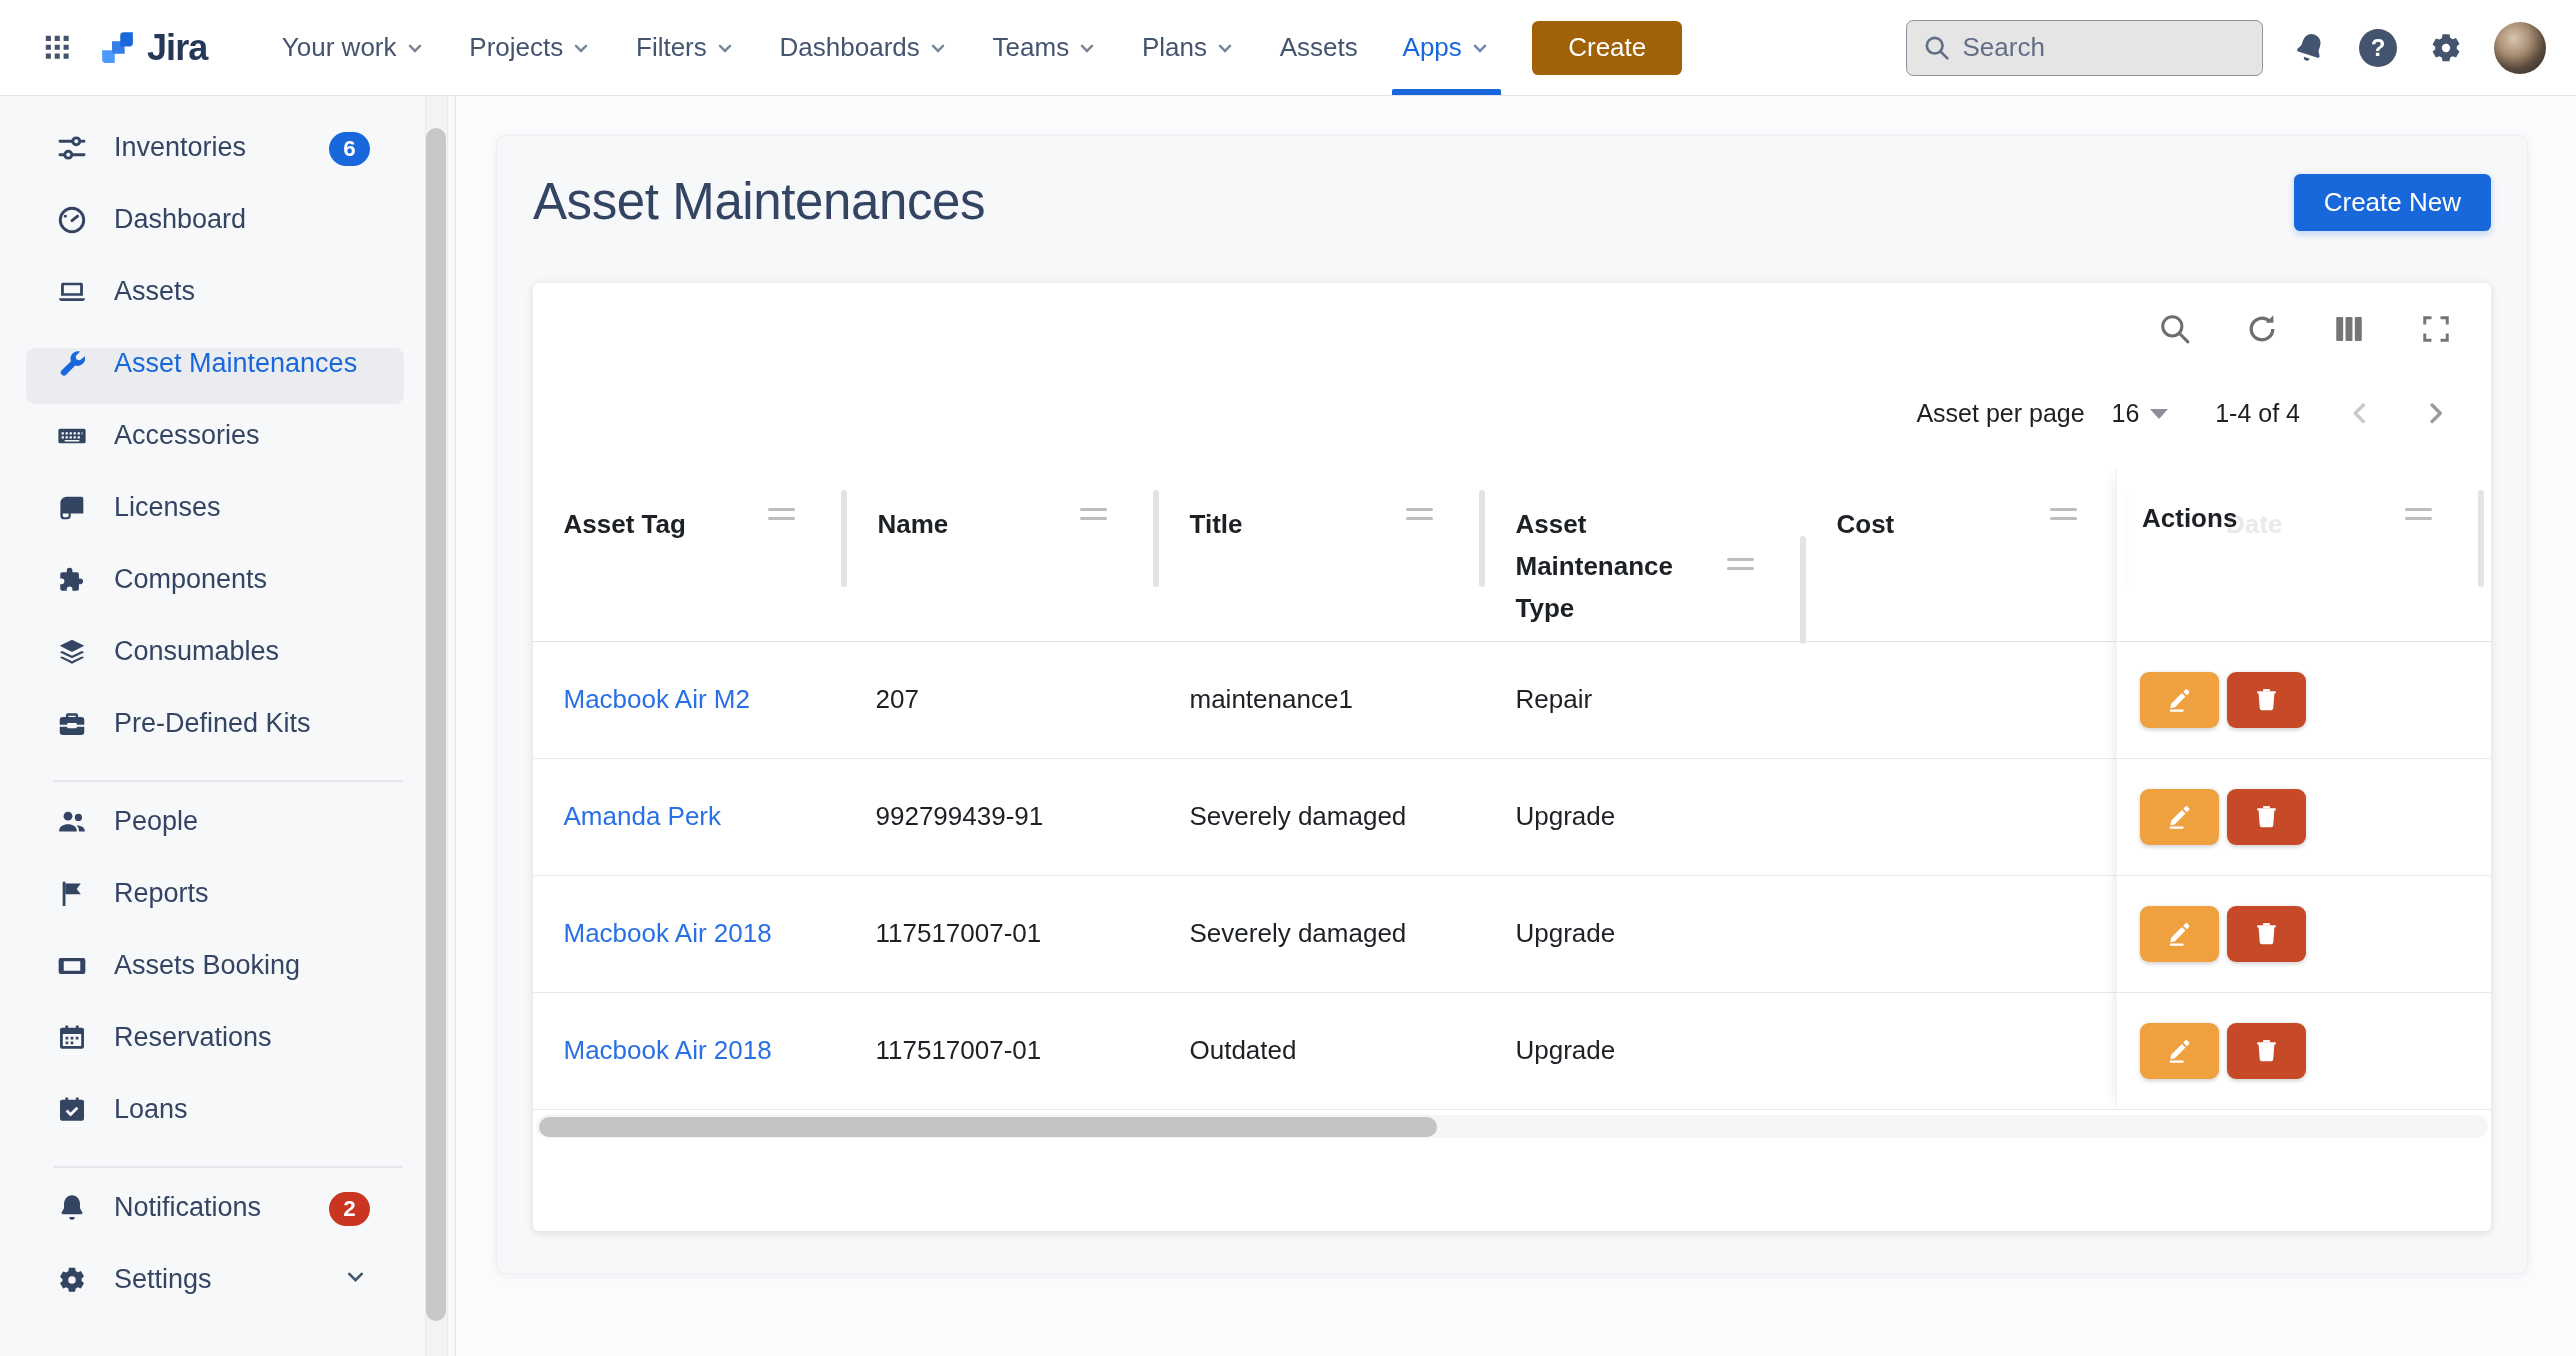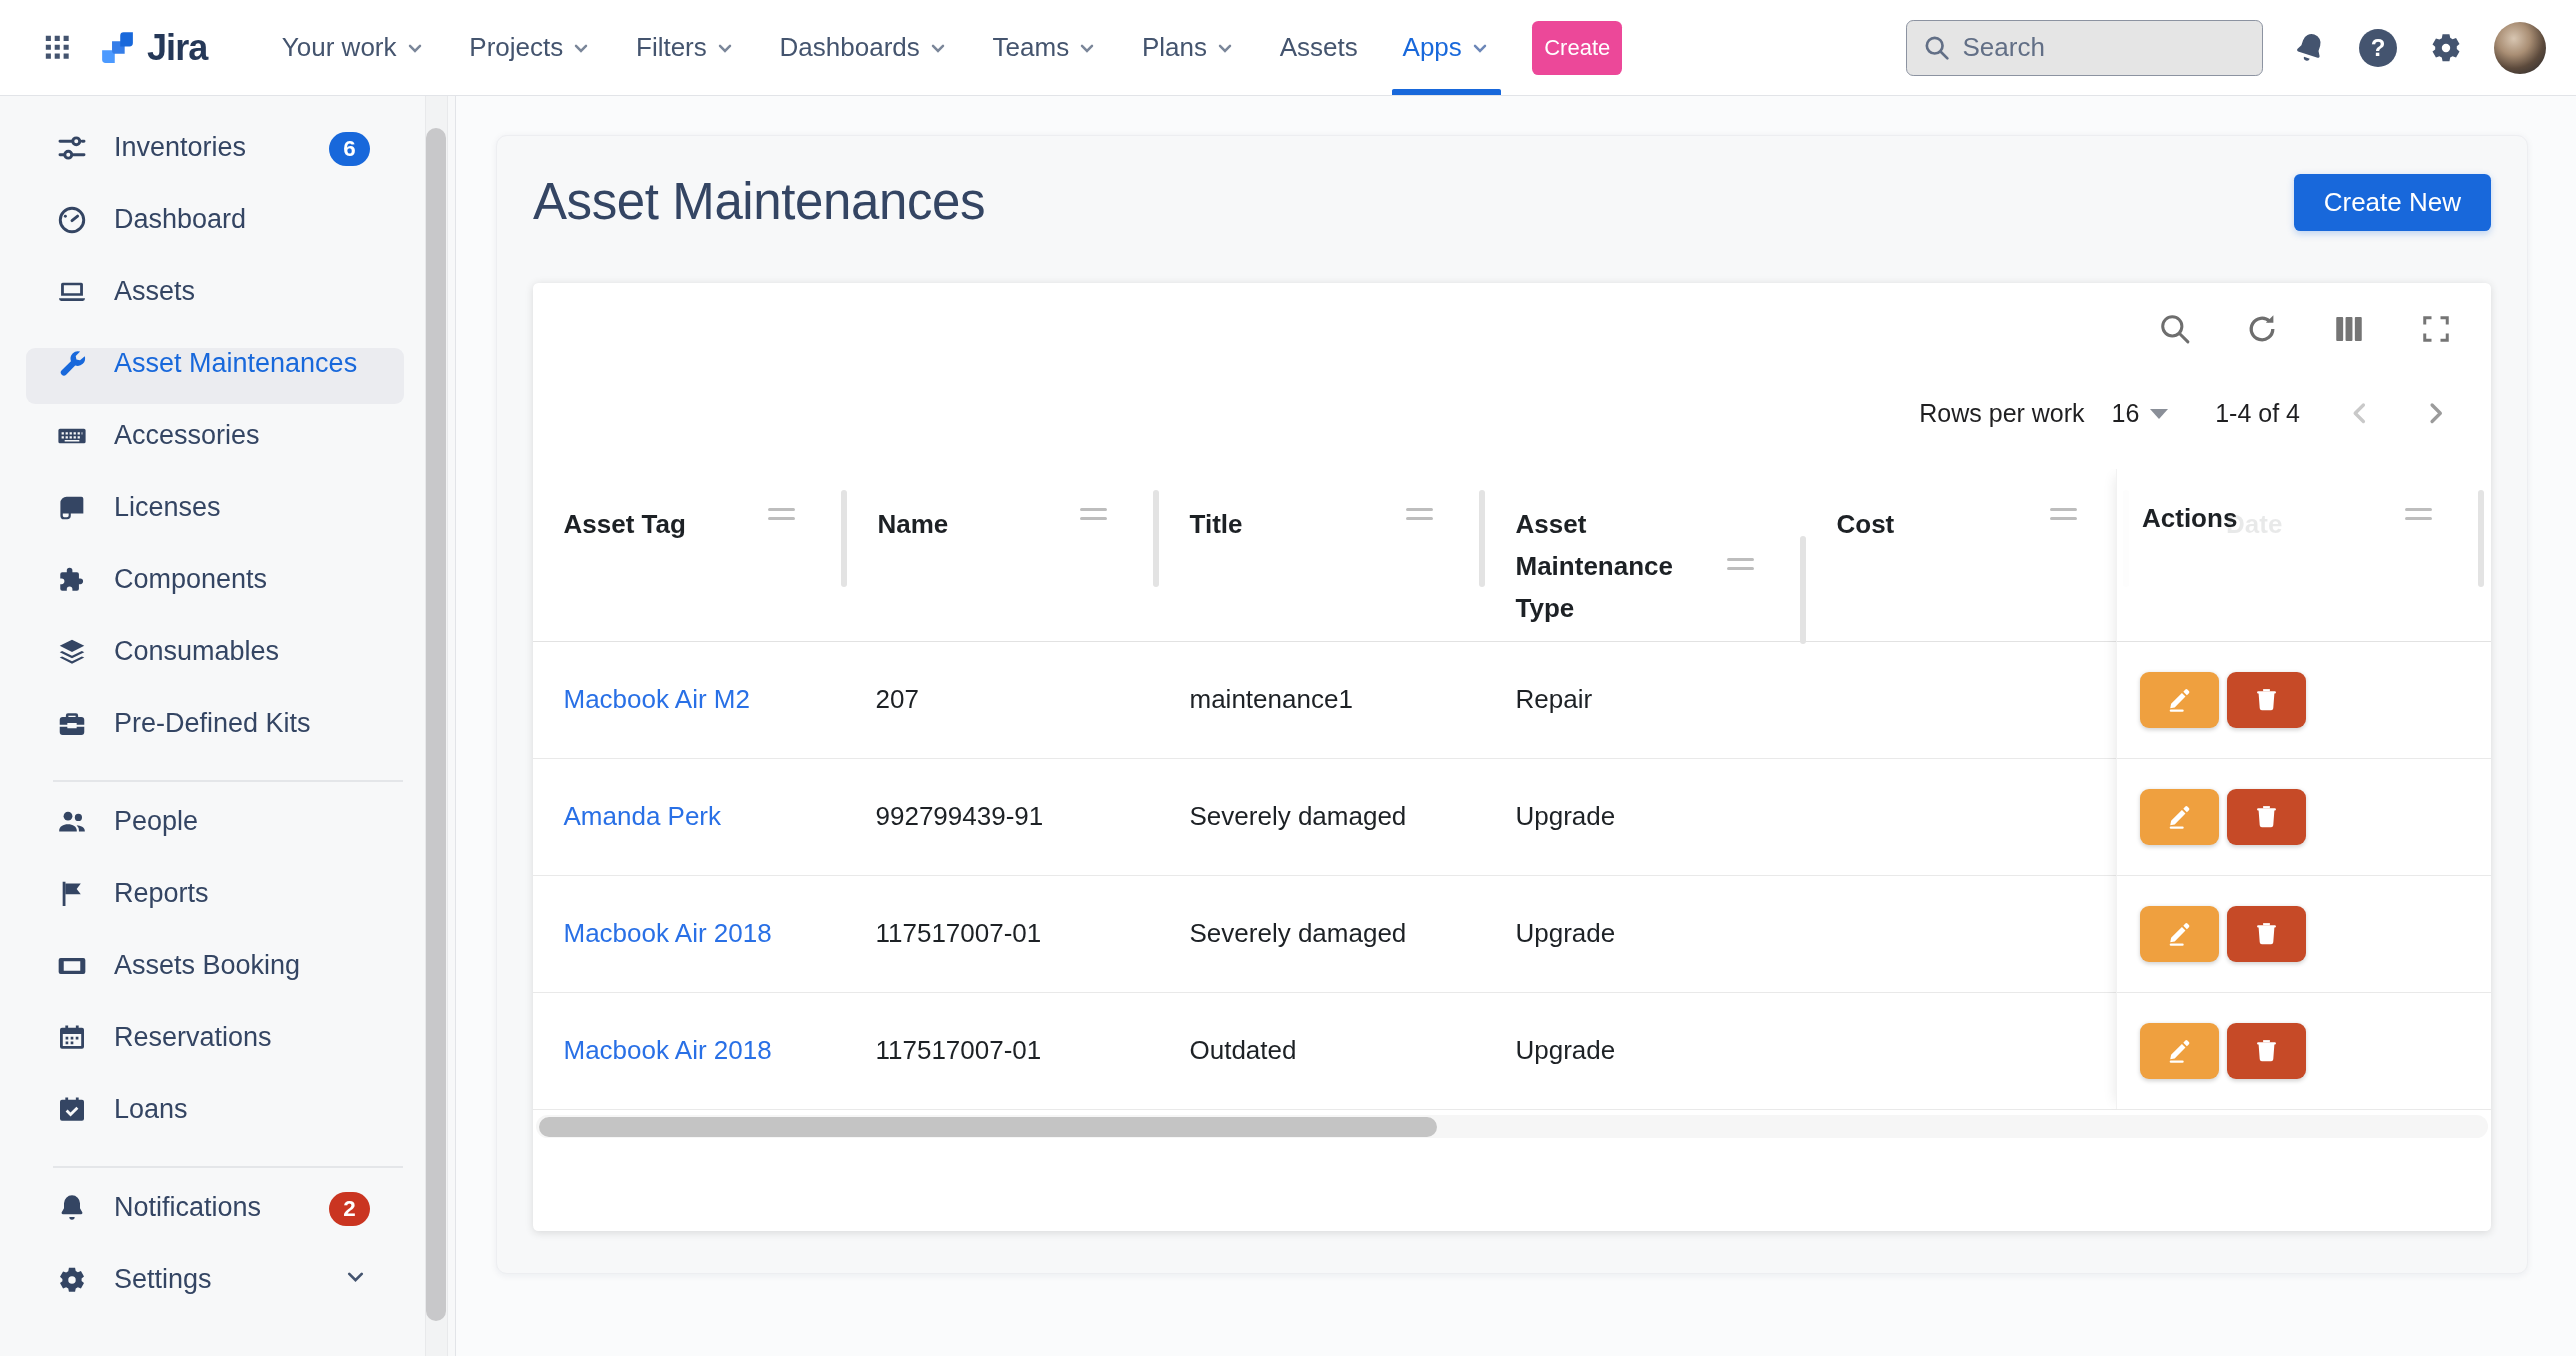--- a/index.html
+++ b/index.html
@@ -14,22 +14,22 @@
   .brand { display:flex; align-items:center; gap:9px; margin-right:52px; }
   .brand-text { font-size:36px; font-weight:700; color:#253858; letter-spacing:-0.9px; }
   .nav-items { display:flex; align-items:center; height:100%; list-style:none; }
   .nav-item { position:relative; display:flex; align-items:center; gap:8px; height:100%;
     padding:0 22.4px; font-size:26px; font-weight:500; color:#44546E; cursor:pointer; }
   .nav-item .chev { color:#7A8699; display:flex; }
   .nav-item.active { color:#1868DB; }
   .nav-item.active .chev { color:#6C87B8; }
   .nav-item.active::after { content:""; position:absolute; left:11.7px; right:11.7px; bottom:0;
     height:6.3px; background:#1868DB; border-radius:1.8px 1.8px 0 0; }
-  .create-btn { margin-left:20px; height:54px; padding:0 12px; background:#ec4899; color:#fff;
-    font-size:22px; font-weight:500; border:none; border-radius:6.3px; cursor:pointer; font-family:inherit; }
+  .create-btn { margin-left:20px; height:54px; padding:0 36px; background:#a16207; color:#fff;
+    font-size:26px; font-weight:500; border:none; border-radius:6.3px; cursor:pointer; font-family:inherit; }
   .nav-right { margin-left:auto; display:flex; align-items:center; gap:27px; }
   .search-wrap { position:relative; }
   .search-wrap input { width:357px; height:56px; border:1.8px solid #8C93A1; border-radius:7.2px;
     padding:0 14.4px 0 56px; font-size:26px; color:#44546E; font-family:inherit; background:#e5e5e5; outline:none; }
   .search-wrap input::placeholder { color:#626F86; }
   .search-wrap .mag { position:absolute; left:16px; top:13.5px; color:#626F86; }
   .navicon { width:41px; height:41px; display:flex; align-items:center; justify-content:center; color:#44546F; cursor:pointer; }
   .help-circle { width:38px; height:38px; border-radius:50%; background:#44546F; color:#fff;
     display:flex; align-items:center; justify-content:center; font-size:24px; font-weight:700; }
   .avatar { width:52px; height:52px; border-radius:50%; cursor:pointer;
@@ -424,21 +424,21 @@
                 </svg>
             </span>
             <span class="tbtn">
               <svg width="36" height="36" viewBox="0 0 24 24" fill="#757575">
                   <path d="M3.5 9V3.5H9v2H5.5V9zM15 3.5h5.5V9h-2V5.5H15zM3.5 15h2v3.5H9v2H3.5zM18.5 15h2v5.5H15v-2h3.5z"></path>
                 </svg>
             </span>
           </div>
 
           <div class="tc-pagination">
-            <span class="rpp-label">Rows per work</span>
+            <span class="rpp-label">Asset per page</span>
             <span class="rpp-select">
               <span>16</span>
               <span class="rpp-caret"></span>
             </span>
             <span class="range-label">1-4 of 4</span>
             <span class="pg-chev prev">
               <svg width="30.5" height="30.5" viewBox="0 0 24 24" fill="none" stroke="currentColor" stroke-width="2.6" stroke-linecap="round" stroke-linejoin="round">
                   <path d="M14.5 5.5L8 12l6.5 6.5"></path>
                 </svg>
             </span>

